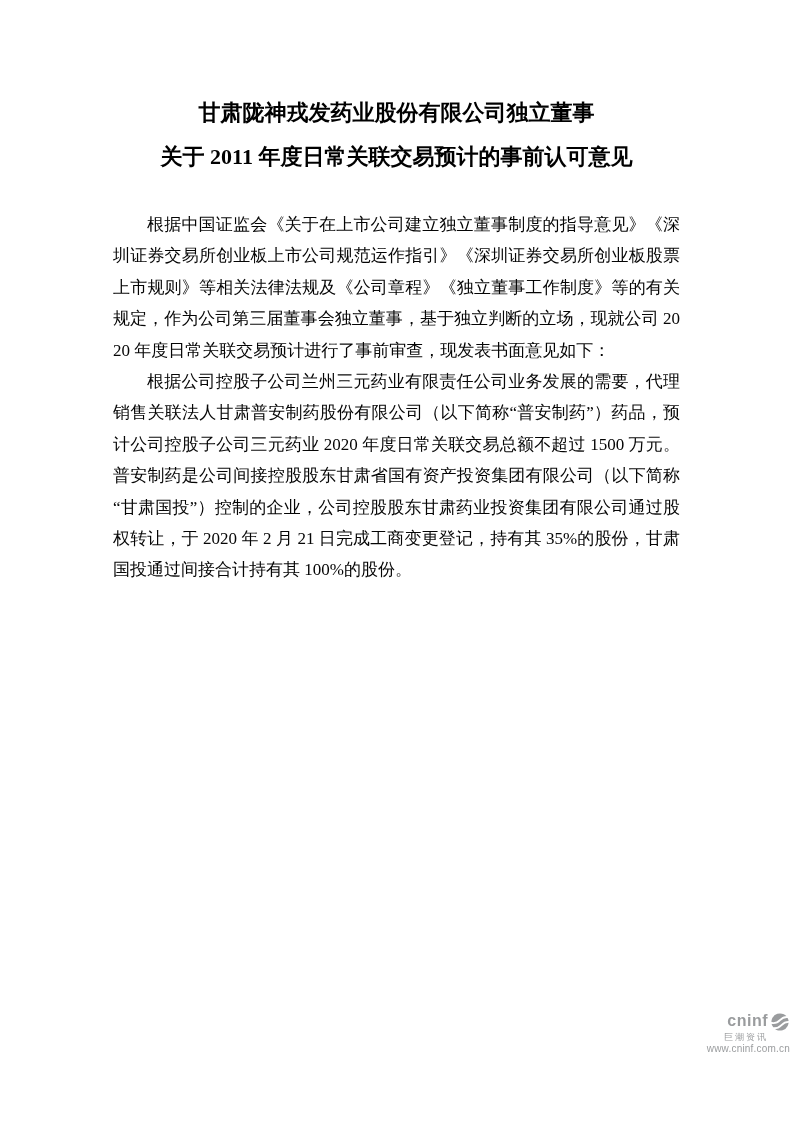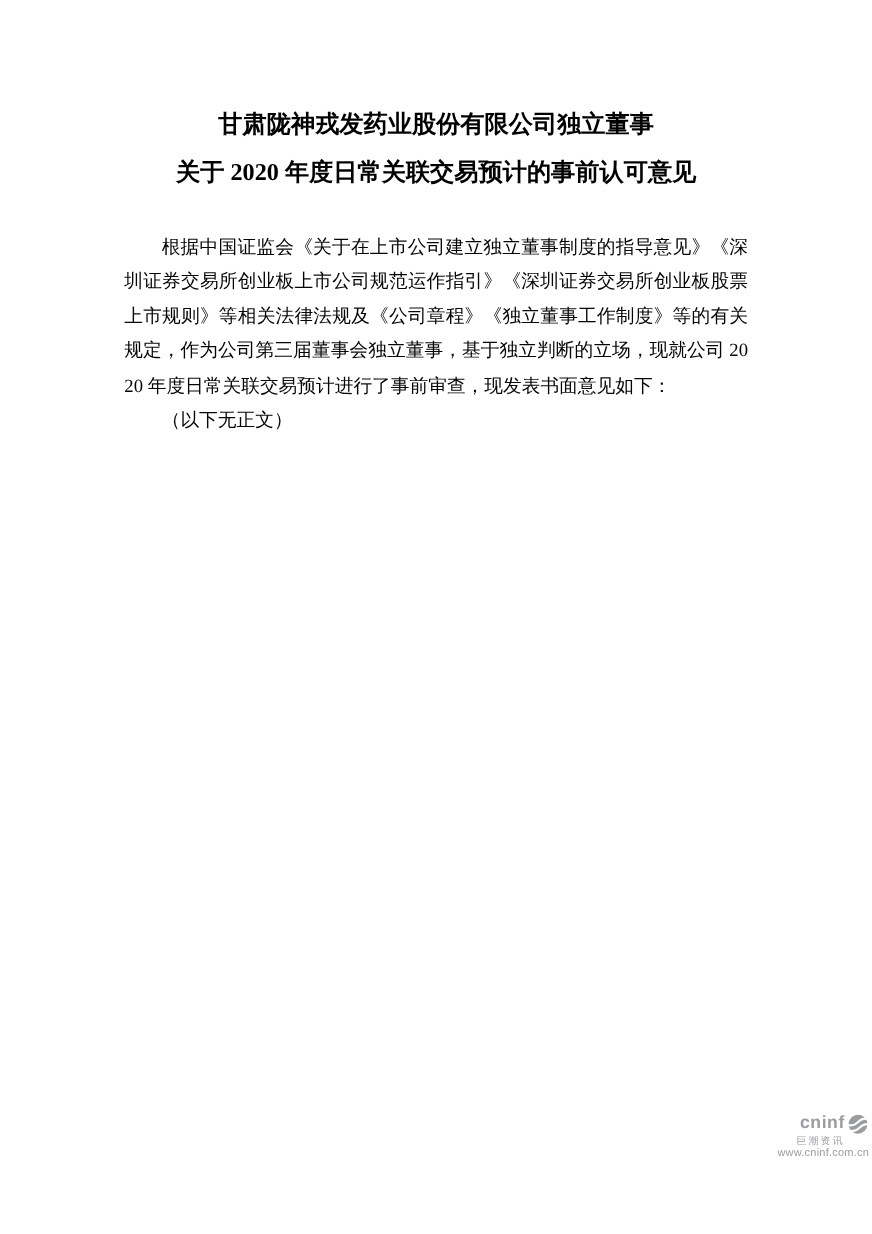--- a/index.html
+++ b/index.html
@@ -80,26 +80,26 @@
     letter-spacing: 0.2px;
   }
 </style>
 </head>
 <body>
 
 <div class="page">
 
   <div class="title-block">
     <div class="title-line">甘肃陇神戎发药业股份有限公司独立董事</div>
-    <div class="title-line">关于 2020 年度日常关联交易预计的事前认可意见</div>
+    <div class="title-line">关于 2011 年度日常关联交易预计的事前认可意见</div>
   </div>
 
   <div class="body-block">
     <p class="para">根据中国证监会《关于在上市公司建立独立董事制度的指导意见》《深圳证券交易所创业板上市公司规范运作指引》《深圳证券交易所创业板股票上市规则》等相关法律法规及《公司章程》《独立董事工作制度》等的有关规定，作为公司第三届董事会独立董事，基于独立判断的立场，现就公司 2020 年度日常关联交易预计进行了事前审查，现发表书面意见如下：</p>
-    <p class="para">（以下无正文）</p>
+    <p class="para">根据公司控股子公司兰州三元药业有限责任公司业务发展的需要，代理销售关联法人甘肃普安制药股份有限公司（以下简称“普安制药”）药品，预计公司控股子公司三元药业 2020 年度日常关联交易总额不超过 1500 万元。普安制药是公司间接控股股东甘肃省国有资产投资集团有限公司（以下简称 “甘肃国投”）控制的企业，公司控股股东甘肃药业投资集团有限公司通过股权转让，于 2020 年 2 月 21 日完成工商变更登记，持有其 35%的股份，甘肃国投通过间接合计持有其 100%的股份。</p>
   </div>
 
   <div class="cninfo-logo">
     <div class="brand-row">
       <span class="brand">cninf</span>
       <svg class="swirl" viewBox="0 0 20 20" aria-hidden="true">
         <g transform="rotate(-18 10 10)">
           <circle cx="10" cy="10" r="8.6" fill="currentColor"></circle>
           <path d="M0.5 7.5 Q 5.5 11 10.5 8.2 Q 15.5 5.5 20 8.2" stroke="#ffffff" stroke-width="1.9" fill="none"></path>
           <path d="M0 13.2 Q 5.5 16 10.5 13.4 Q 15.5 10.8 20 13.4" stroke="#ffffff" stroke-width="1.9" fill="none"></path>

